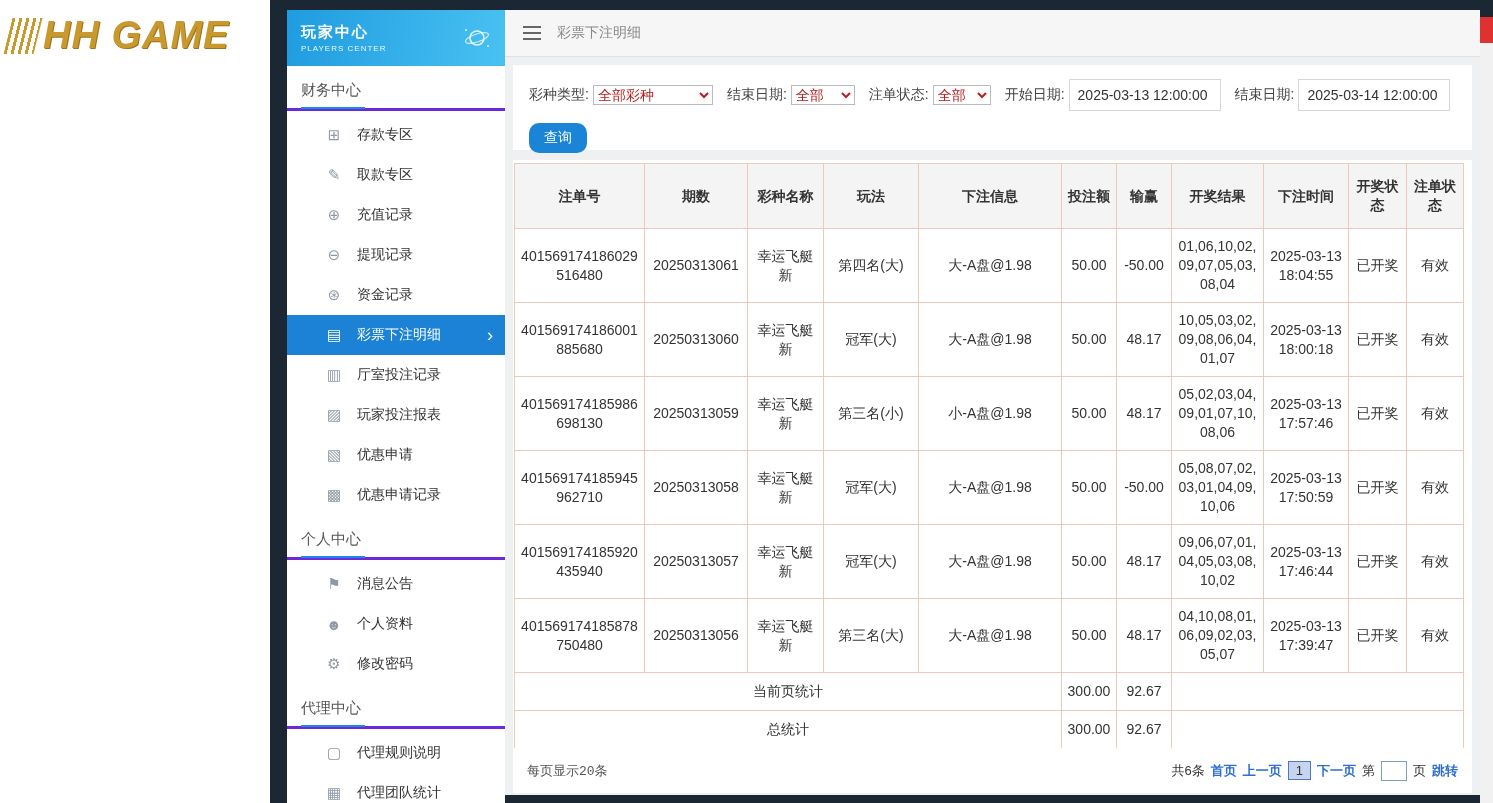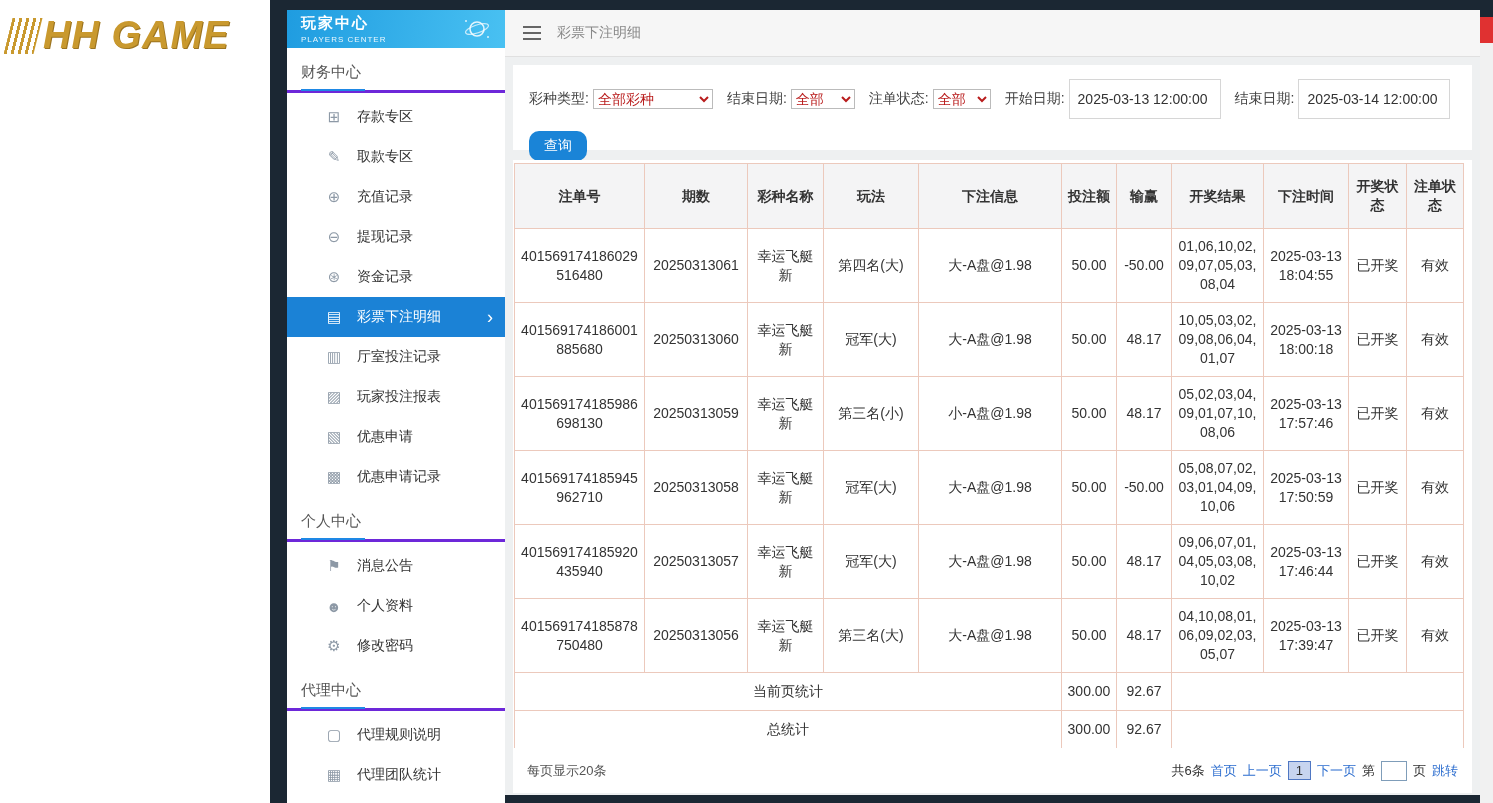--- a/index.html
+++ b/index.html
@@ -11,21 +11,21 @@
   .logo-panel { position:absolute; left:0; top:0; width:270px; height:803px; background:#ffffff; }
   .logo { display:flex; align-items:center; padding:14px 8px;text-align:center; }
   .logo-bars { display:inline-block; width:30px; height:36px; margin-right:5px;
     background:repeating-linear-gradient(90deg,#c9992e 0 3px,transparent 3px 7px);
     transform:skewX(-14deg); }
   .logo-text { font-size:38px; font-weight:bold; font-style:italic; color:#c9992e;
     letter-spacing:1px; text-shadow:1px 1px 0 #9c7420; white-space:nowrap; }
 
   
   .sidebar { position:absolute; left:287px; top:10px; width:218px; height:793px; background:#ffffff; overflow:hidden; }
-  .sidebar-header { height:38px; background:linear-gradient(100deg,#1f9ce0,#49c1f2);
+  .sidebar-header { height:56px; background:linear-gradient(100deg,#1f9ce0,#49c1f2);
     display:flex; align-items:center; justify-content:space-between; padding:0 14px; color:#fff; }
   .sh-title { font-size:15px; font-weight:bold; letter-spacing:2px; }
   .sh-sub { font-size:8px; letter-spacing:1px; opacity:.9; margin-top:2px; }
   .section-title { position:relative; padding:15px 0 8px 14px; font-size:15px; color:#555;
     border-bottom:3px solid #6d28d9; margin-bottom:4px; }
   .section-title .underline { position:absolute; left:14px; bottom:-1px; width:64px; height:2px; background:#1e88e5; }
   .menu-item { position:relative; height:40px; display:flex; align-items:center; padding-left:36px;
     font-size:14px; color:#333; cursor:pointer; }
   .menu-item .mi-icon { width:22px; margin-right:12px; color:#8d99a6; font-size:15px; text-align:center; }
   .menu-item.active { background:#1b82d6; color:#fff; }
@@ -42,41 +42,41 @@
   .main-bg { position:absolute; left:505px; top:57px; width:975px; height:738px; background:#eef0f1; }
 
   .card { position:absolute; background:#fff; }
   .filter-card { left:513px; top:65px; width:959px; height:85px; padding:14px 16px 0 16px; }
   .filter-row { display:flex; align-items:center; flex-wrap:nowrap; }
   .filter-row label { font-size:14px; color:#444; margin:0 4px 0 0; white-space:nowrap; }
   .filter-row .gap { width:14px; }
   select { height:20px; border:1px solid #bbb; background:#fff; font-size:14px; color:#b91c1c;
     font-family:"Liberation Sans","DejaVu Sans",sans-serif; }
   .sel-type { width:120px; } .sel-draw { width:64px; } .sel-order { width:58px; }
-  .date-input { height:40px; width:152px; border:1px solid #d6d6d6; font-size:14px; color:#333;
+  .date-input { height:32px; width:152px; border:1px solid #d6d6d6; font-size:14px; color:#333;
     padding:0 8px; font-family:"Liberation Sans","DejaVu Sans",sans-serif; }
   .query-btn { margin-top:12px; background:#1a84d7; color:#fff; border:none; border-radius:10px;
     font-size:14px; padding:6px 15px; cursor:pointer; font-family:"Liberation Sans","DejaVu Sans",sans-serif; }
 
   
   .table-card { left:513px; top:160px; width:959px; padding:3px 0 3px 1px; }
   table { border-collapse:collapse; width:949px; table-layout:fixed; }
   th, td { border:1px solid #ecc9bc; font-size:14px; color:#333; text-align:center;
     word-break:break-all; padding:8px 3px; line-height:19px; vertical-align:middle; }
   th { background:#f4f4f5; font-weight:bold; padding:13px 2px; }
   tbody td { background:#fff; }
   tr.summary-row td { padding:9px 3px; }
 
   
   .pager-card { left:513px; top:748px; width:959px; height:45px; display:flex; align-items:center;
     justify-content:space-between; padding:0 14px; }
-  .pager-left { font-size:13px; color:#555; }
+  .pager-left { font-size:13px; color:#555;font-family:Liberation Mono, monospace; }
   .pager-right { display:flex; align-items:center; font-size:13px; color:#333; }
   .pager-right > * { margin-left:6px; }
-  .pager-link { color:#2d6ecf; text-decoration:none; cursor:pointer; }
+  .pager-link { color:#2d6ecf; text-decoration:none; cursor:pointer;font-weight:bold; }
   .pager-current { border:1px solid #4f77c3; background:#c7d4ef; color:#333; padding:1px 7px; }
   .jump-input { width:26px; height:20px; border:1px solid #7f9db9; }
 
   
   .scrollbar { position:absolute; right:0; top:0; width:13px; height:803px; background:#f1f1f1; }
   .scroll-cap { width:13px; height:17px; background:#1b2733; }
   .red-box { width:13px; height:26px; background:#e03131; }
 </style>
 </head>
 <body>

